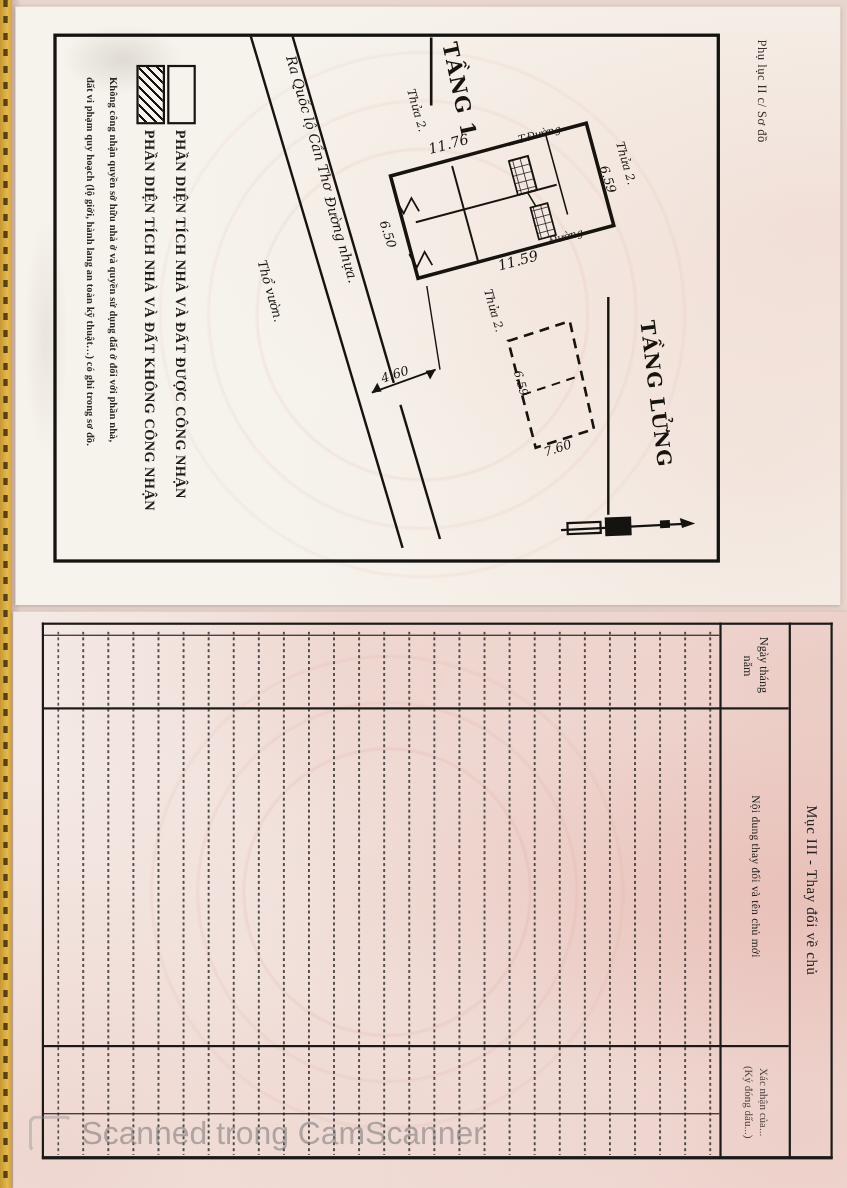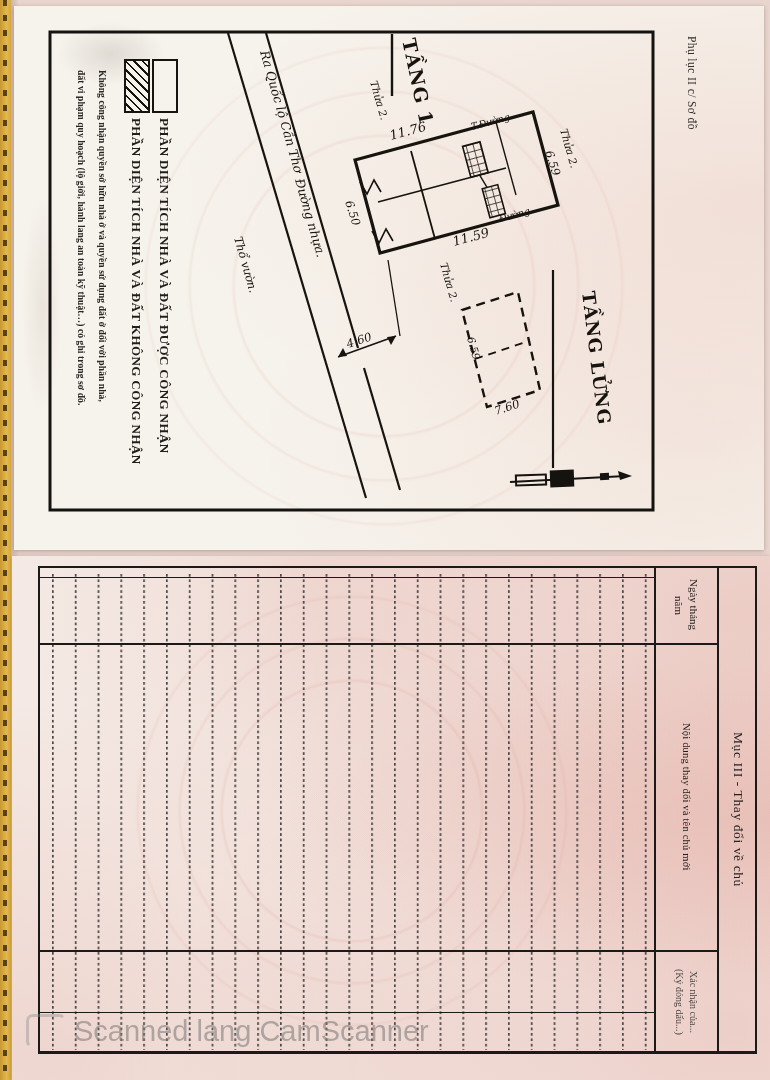--- a/index.html
+++ b/index.html
@@ -210,16 +210,16 @@
   </div>
   <div class="cell cell-confirm">
     <span>
       <span>Xác nhận của...</span><br>
       <span>(Ký đóng dấu...)</span>
     </span>
   </div>
 
   <div class="watermark">
     <span class="wm-logo"></span>
-    <span>Scanned lang CamScanner</span>
+    <span>Scanned trong CamScanner</span>
   </div>
 
 </div>
 
 </body></html>

